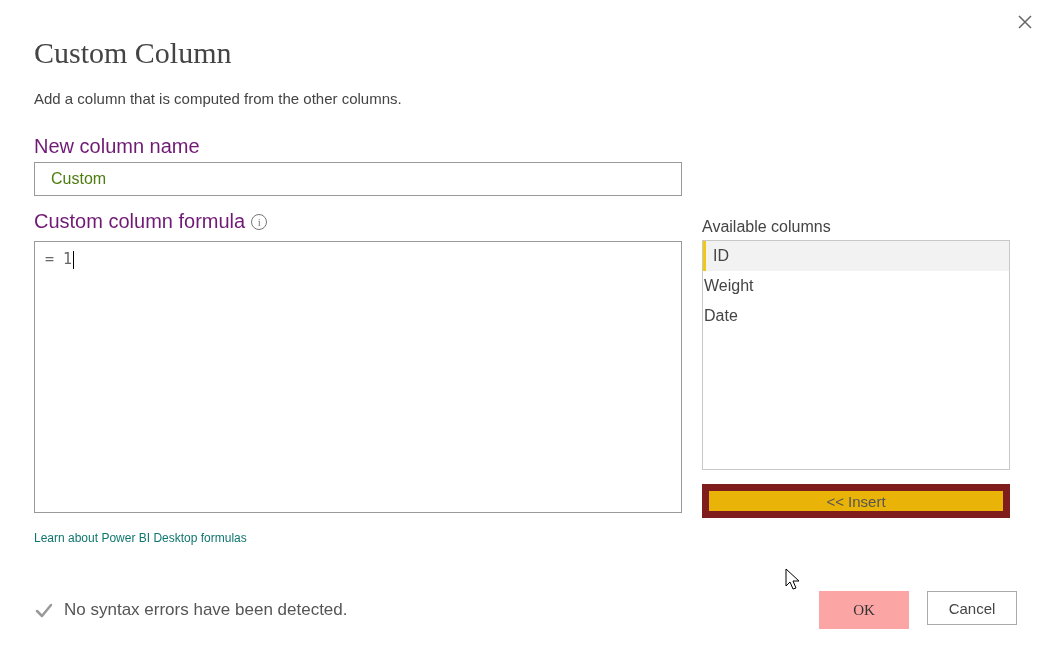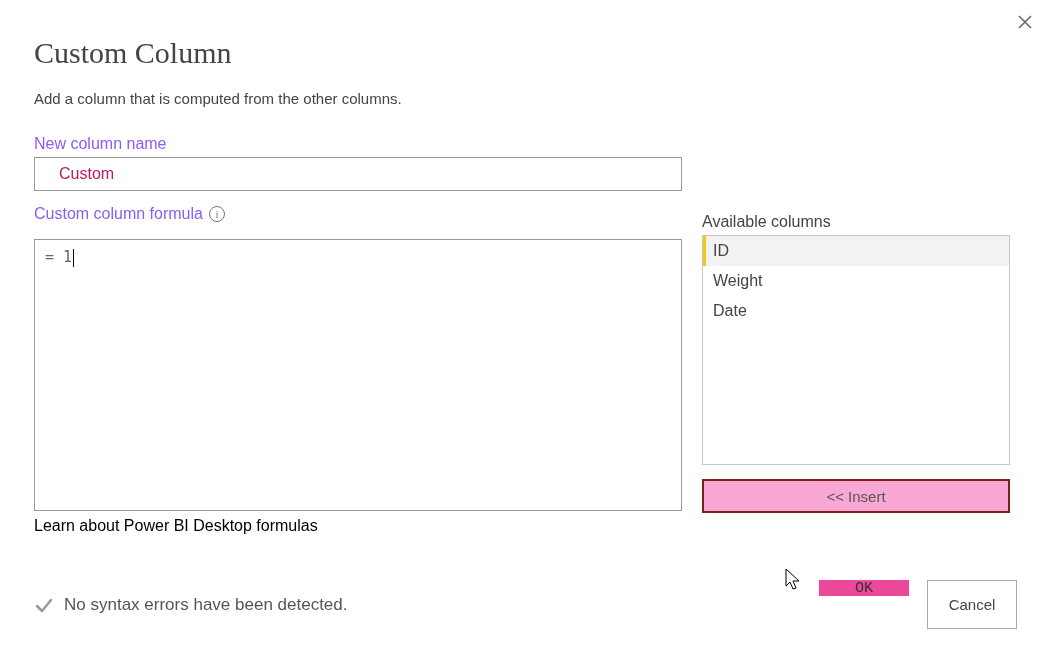--- a/index.html
+++ b/index.html
@@ -43,49 +43,49 @@
       margin-bottom: 20px;
       margin-top: 8px;
       font-family: Liberation Serif, serif;
     }
     .subtitle {
       font-size: 15px;
       color: #444;
       margin-bottom: 28px;
     }
     .field-label {
-      font-size: 16px;
-      color: #8b5cf6;
+      font-size: 20px;
+      color: #701a75;
       margin-bottom: 4px;
     }
     .name-input {
       width: 648px;
       height: 34px;
       border: 1px solid #999;
-      padding: 4px 24px;
+      padding: 4px 16px;
       font-size: 16px;
       font-family: inherit;
-      color: #be185d;
+      color: #4d7c0f;
       margin-bottom: 14px;
     }
     .columns-area {
       display: flex;
       gap: 20px;
     }
     .left-col {
       width: 648px;
     }
     .right-col {
       width: 308px;
     }
     .formula-label-row {
       display: flex;
       align-items: center;
       gap: 6px;
-      margin-bottom: 16px;
+      margin-bottom: 8px;
     }
     .info-icon {
       width: 16px;
       height: 16px;
       border: 1px solid #777;
       border-radius: 50%;
       display: flex;
       align-items: center;
       justify-content: center;
       font-size: 11px;
@@ -121,46 +121,46 @@
       margin-bottom: 4px;
       margin-top: 8px;
     }
     .avail-list {
       width: 308px;
       height: 230px;
       border: 1px solid #c8c8c8;
       overflow: hidden;
     }
     .avail-item {
-      padding: 6px 10px;
+      padding: 6px 1px;
       font-size: 16px;
       color: #444;
       cursor: pointer;
     }
     .avail-item.selected {
       background: #f2f2f2;
       border-left: 3px solid #f2c811;
       padding-left: 7px;
     }
     .insert-btn {
       width: 308px;
       height: 34px;
       margin-top: 14px;
-      border: 2px solid #7f1d1d;
-      background: #f9a8d4;
+      border: 7px solid #7f1d1d;
+      background: #eab308;
       font-size: 15px;
       color: #555;
       cursor: pointer;
       font-family: inherit;
     }
     .learn-link {
-      color: #000000;
-      font-size: 16px;
-      cursor: pointer;
-      margin-top: 6px;
+      color: #0f766e;
+      font-size: 12px;
+      cursor: pointer;
+      margin-top: 18px;
       display: inline-block;
     }
     .footer {
       position: absolute;
       bottom: 24px;
       left: 34px;
       right: 34px;
       display: flex;
       align-items: center;
       justify-content: space-between;
@@ -179,31 +179,31 @@
       width: 20px;
       height: 20px;
       display: block;
     }
     .buttons {
       display: flex;
       gap: 18px;
     }
     .ok-btn {
       width: 90px;
-      height: 16px;
-      background: #ec4899;
+      height: 38px;
+      background: #fca5a5;
       border: none;
       font-size: 15px;
       color: #333;
       cursor: pointer;
-      font-family: Liberation Mono, monospace;
+      font-family: Liberation Serif, serif;
     }
     .cancel-btn {
       width: 90px;
-      height: 49px;
+      height: 34px;
       background: #fff;
       border: 1px solid #aaa;
       font-size: 15px;
       color: #444;
       cursor: pointer;
       font-family: inherit;
     }
     .cursor-arrow {
       position: absolute;
       top: 568px;

